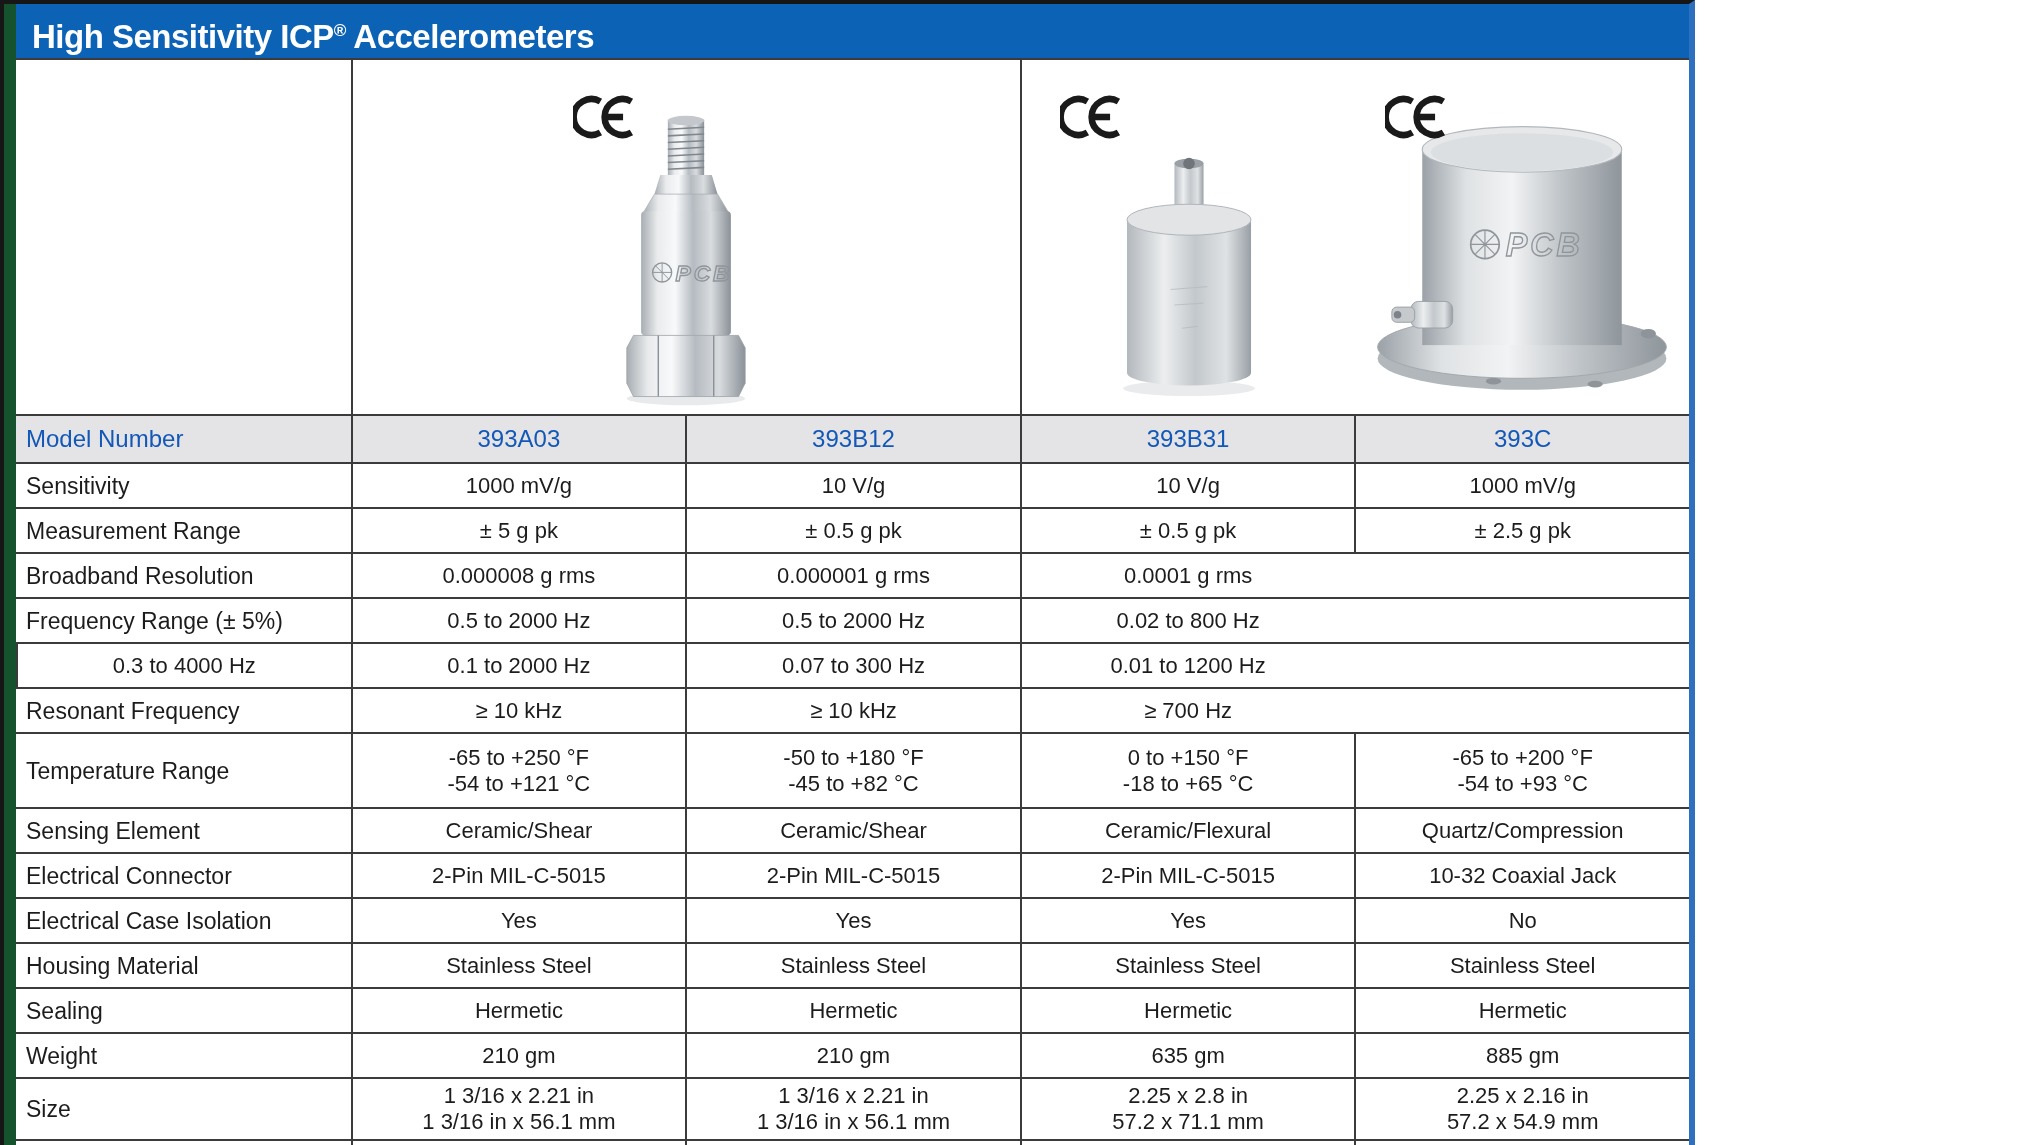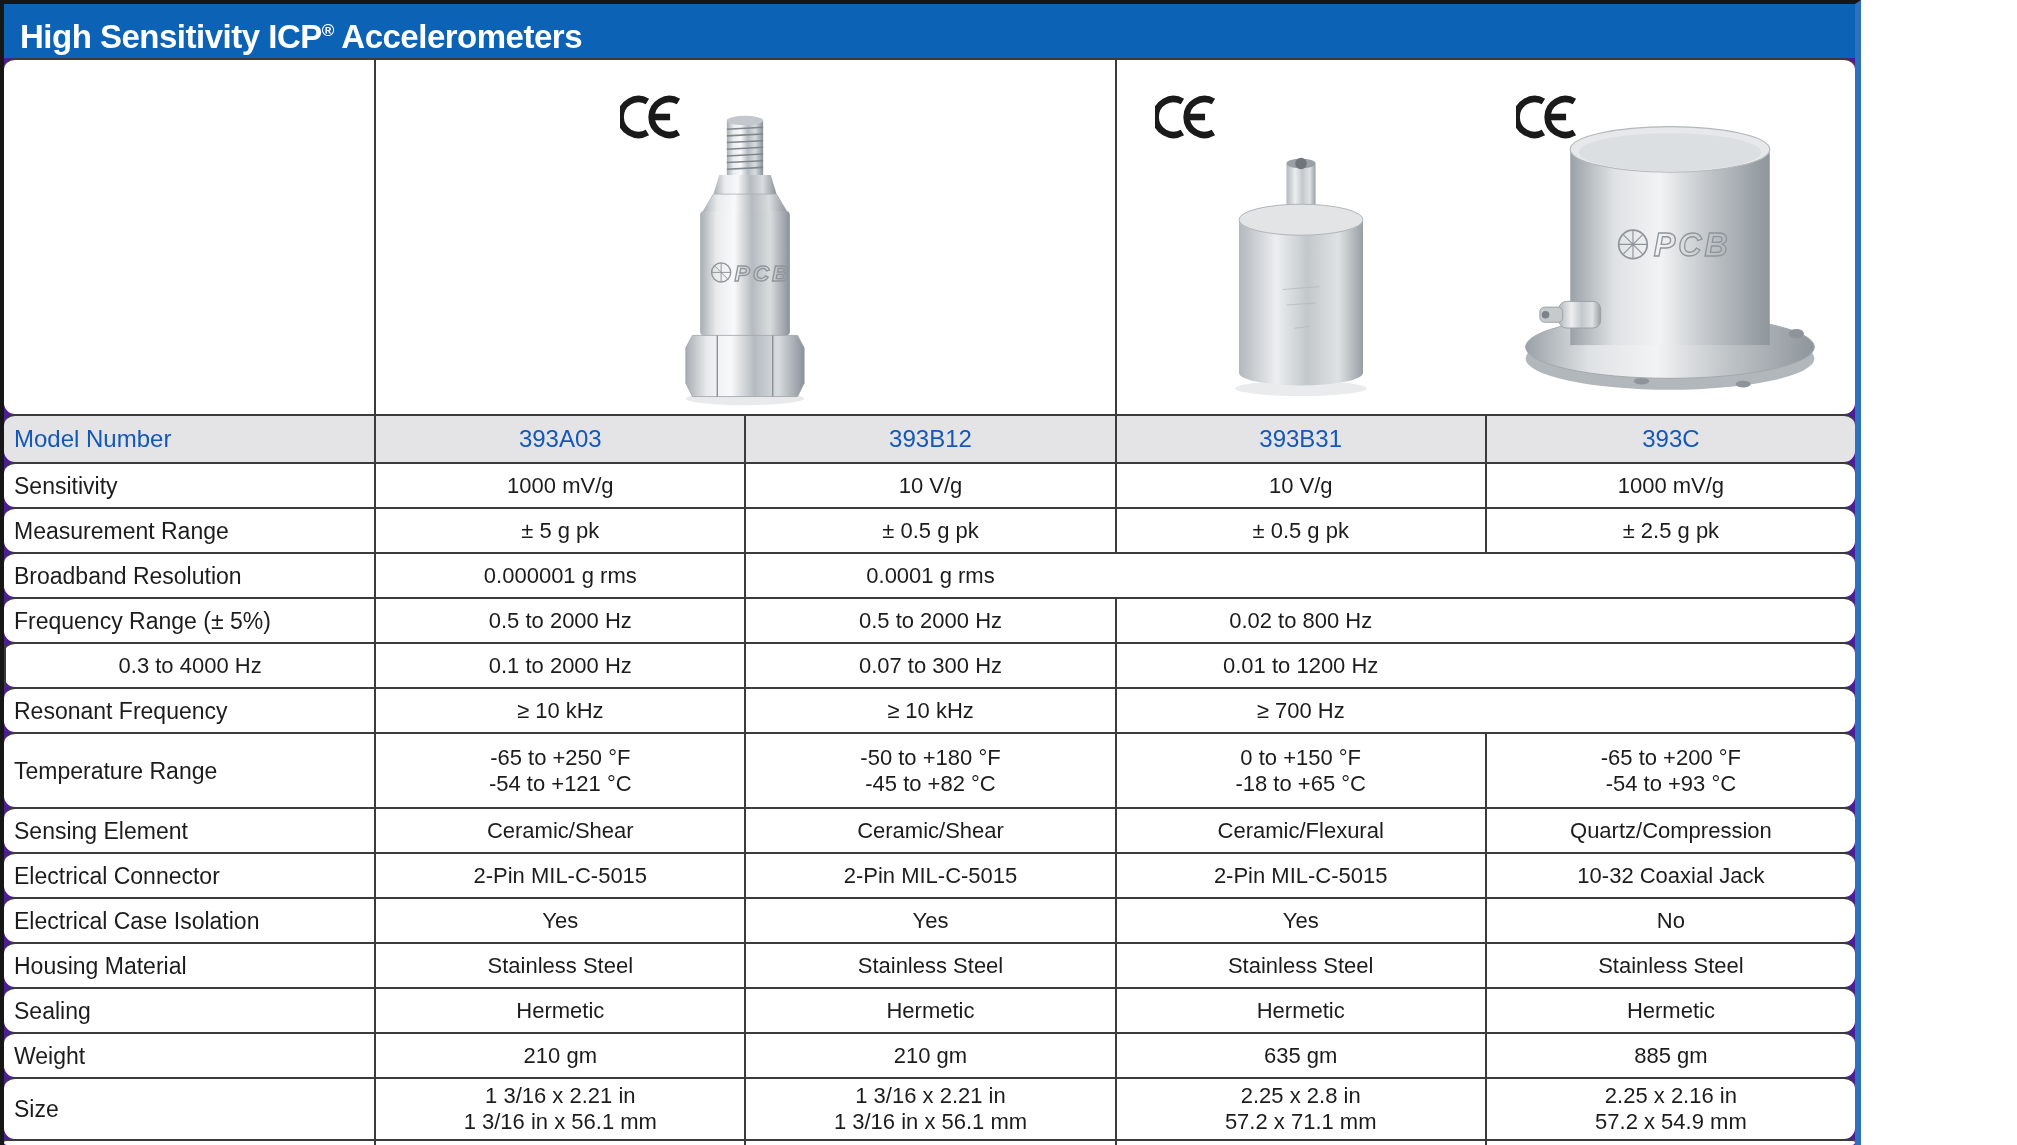--- a/index.html
+++ b/index.html
@@ -3,41 +3,41 @@
 <meta charset="utf-8">
 <style>
   * { box-sizing: border-box; margin: 0; padding: 0; }
   html,body { background:#ffffff; }
   body {
     width: 2017px; height: 1145px;
     font-family: "Liberation Sans", "DejaVu Sans", sans-serif;
     overflow: hidden;
   }
   .sheet {
-    width: 1861px; height: 1145px;
+    width: 1695px; height: 1145px;
     border-top: 4px solid var(--c-outer_border, #161616);
     border-left: 4px solid var(--c-outer_border, #161616);
     border-right: 6px solid var(--c-outer_border_right, #2E6FC0);
-    background: #4c1d95;
+    background: #14532d;
     color: var(--c-body_text, #1c1c1c);
     overflow: hidden;
+    padding-left: 12px;
   }
   .titlebar {
     height: 54px;
     background: var(--c-header_bg, #0C62B4);
     color: var(--c-header_text, #fff);
     font-weight: bold; font-size: 33px; line-height: 52px;
     padding-left: 16px; letter-spacing: -0.5px;
   }
   .titlebar sup { font-size: 0.52em; vertical-align: super; }
   .row {
     display: grid; grid-template-columns: repeat(5, 1fr);
     border-top: 2px solid var(--c-grid_border, #3b3b3b);
     background: var(--c-row_bg, #fff);
-    border-radius: 11px;
   }
   .cell {
     display: flex; flex-direction: column; align-items: center; justify-content: center;
     text-align: center; font-size: 22px; line-height: 26px;
     border-left: 2px solid var(--c-grid_border, #3b3b3b);
     overflow: hidden;
   }
   .cell.lbl {
     border-left: none; align-items: flex-start; text-align: left;
     padding-left: 10px; font-size: 23px;
@@ -224,20 +224,21 @@
   </div>
   <div class="row spec">
     <div class="cell lbl">Measurement Range</div>
     <div class="cell">± 5 g pk</div>
     <div class="cell">± 0.5 g pk</div>
     <div class="cell">± 0.5 g pk</div>
     <div class="cell">± 2.5 g pk</div>
   </div>
   <div class="row spec">
     <div class="cell lbl">Broadband Resolution</div>
+    <div class="cell">0.000008 g rms</div>
     <div class="cell">0.000001 g rms</div>
     <div class="cell">0.0001 g rms</div>
   </div>
   <div class="row spec">
     <div class="cell lbl">Frequency Range (± 5%)</div>
     <div class="cell">0.5 to 2000 Hz</div>
     <div class="cell">0.5 to 2000 Hz</div>
     <div class="cell">0.02 to 800 Hz</div>
   </div>
   <div class="row spec">

